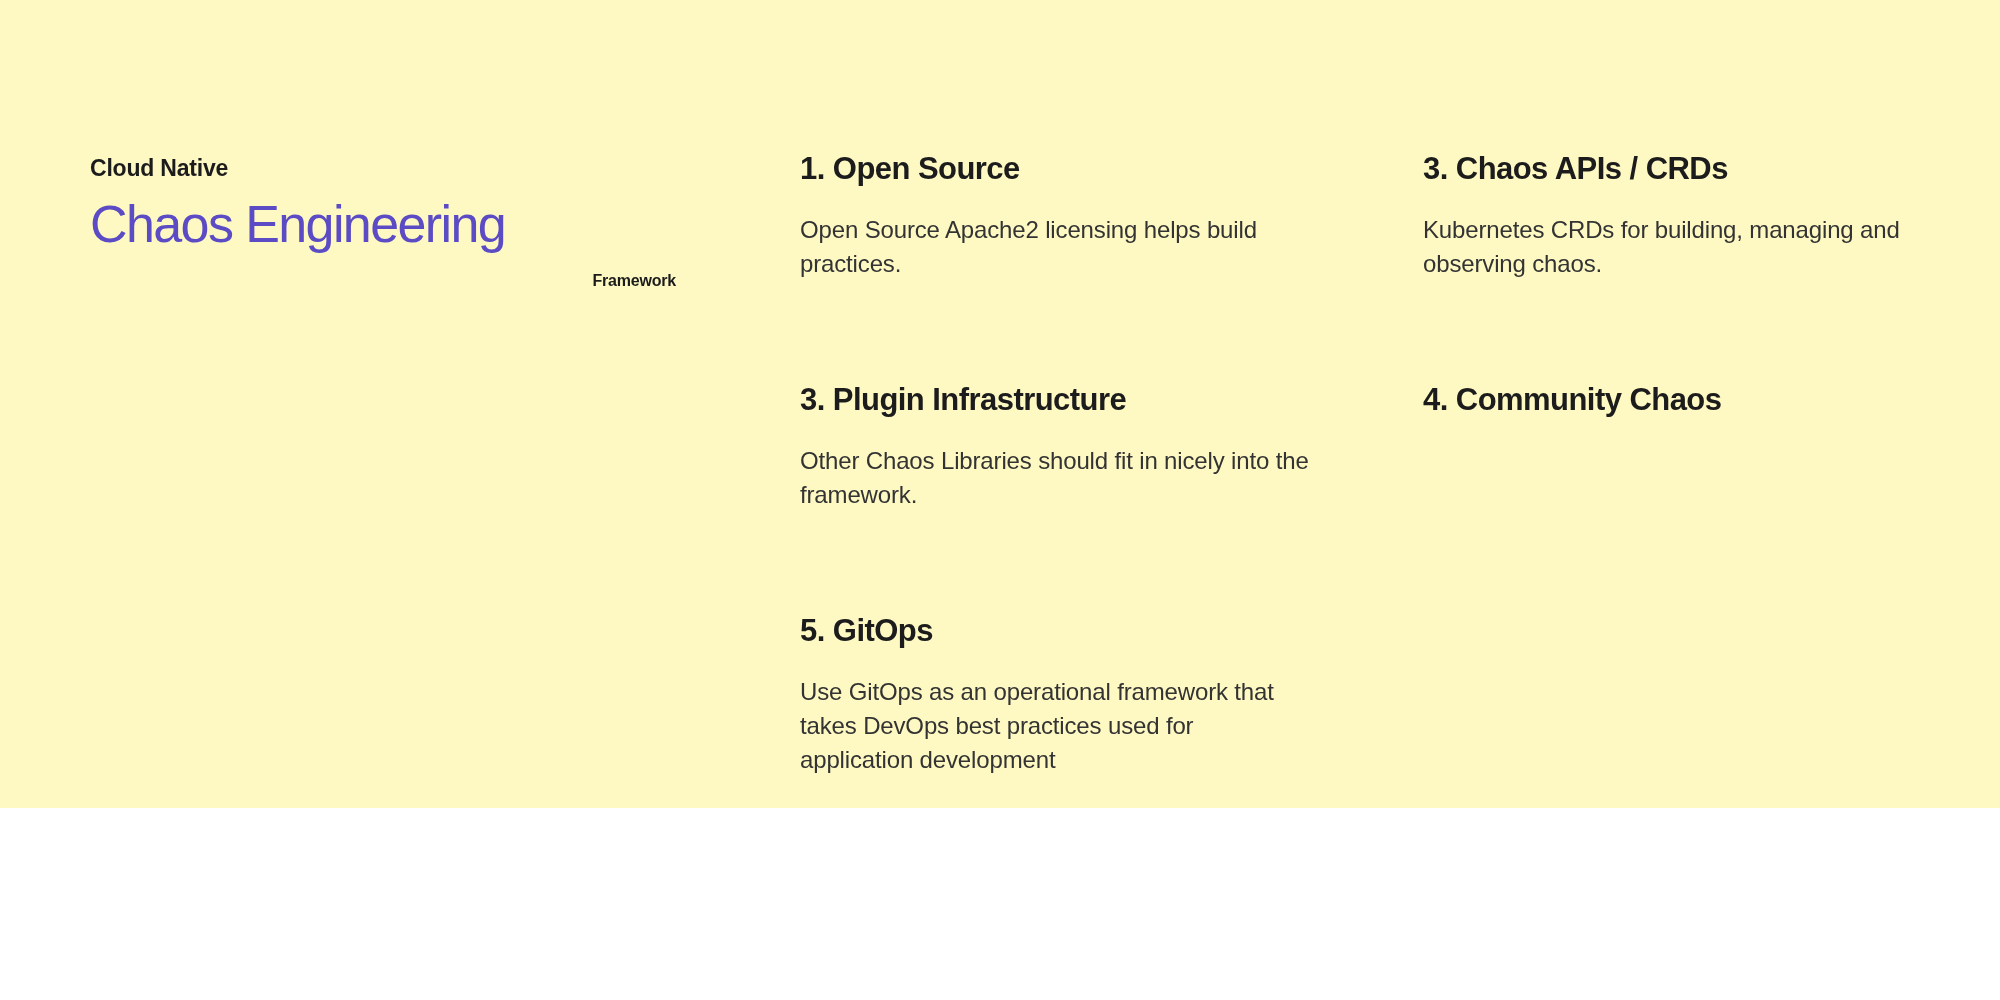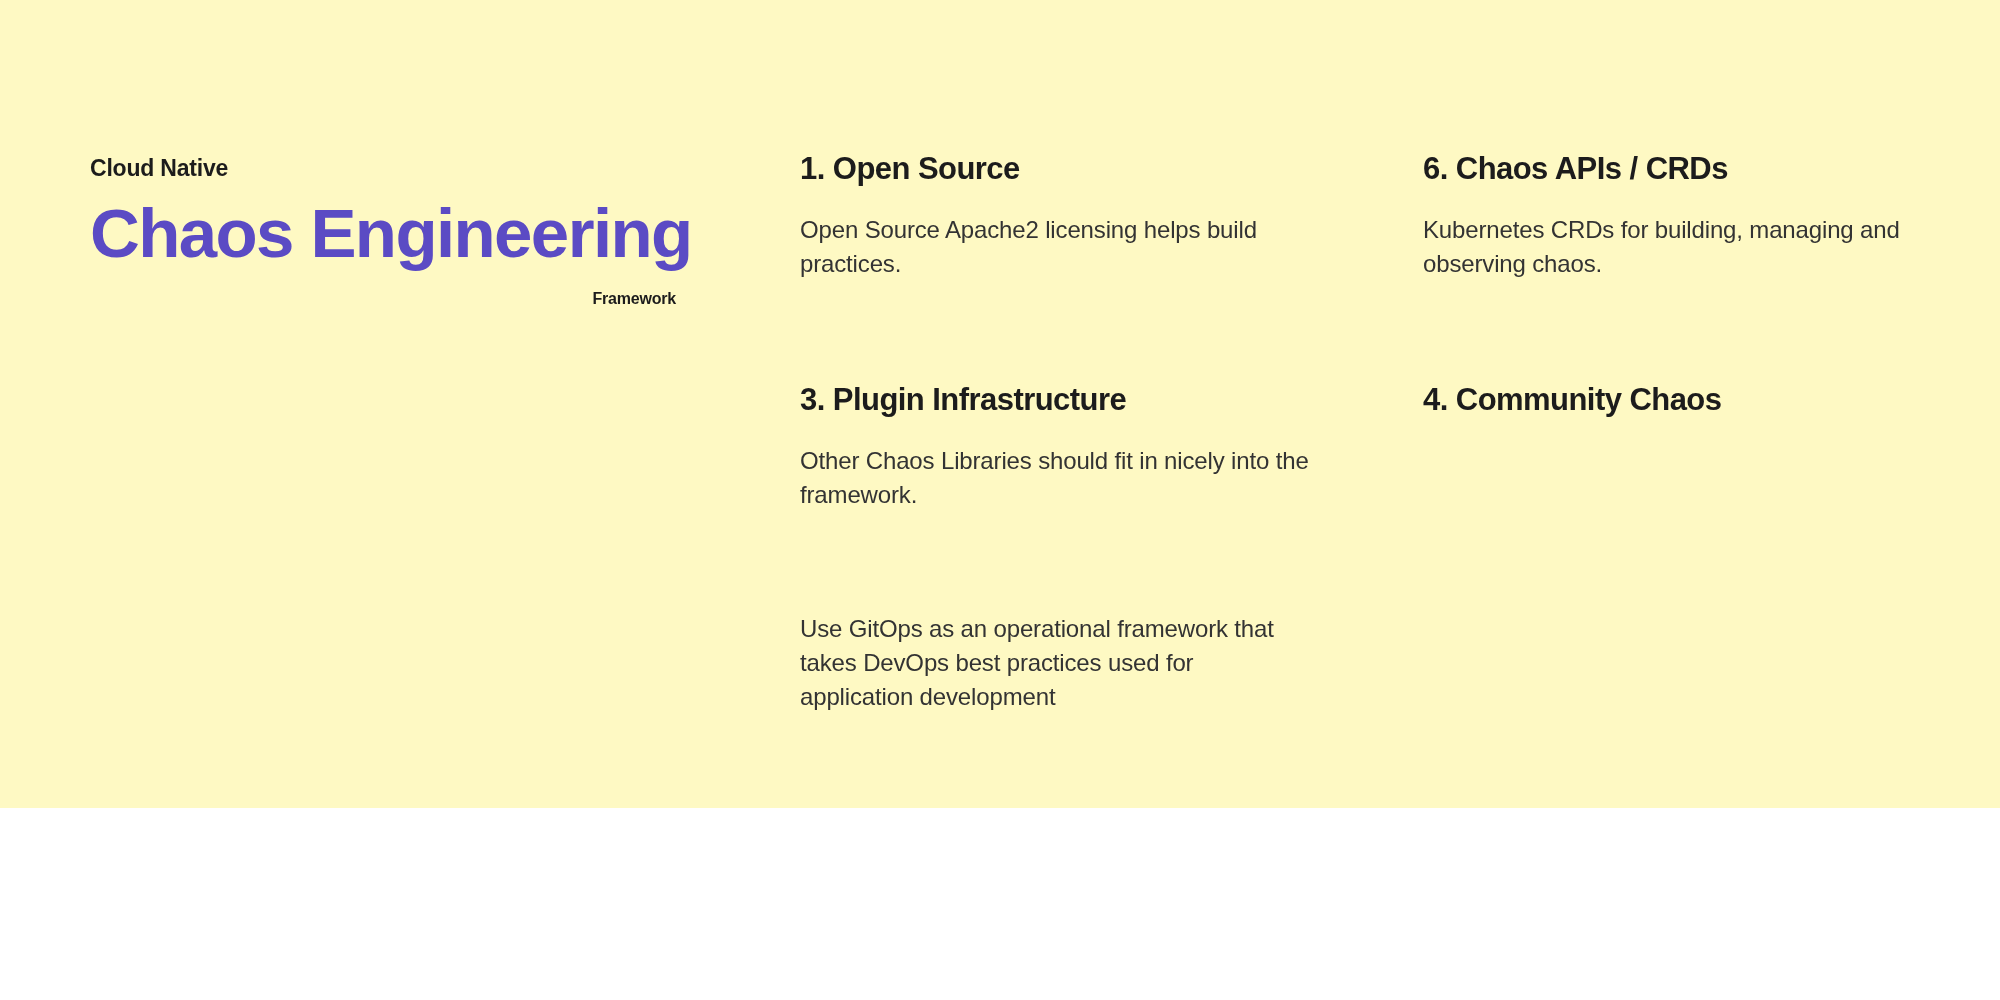--- a/index.html
+++ b/index.html
@@ -32,22 +32,22 @@
   }
   .eyebrow {
     font-size: 23px;
     font-weight: 700;
     color: #1c1c1c;
     letter-spacing: -0.2px;
     line-height: 1.2;
     margin: 0 0 14px 0;
   }
   .big-title {
-    font-size: 69px;
-    font-weight: 700;
+    font-size: 52px;
+    font-weight: 400;
     color: #5b4bc4;
     letter-spacing: -1.6px;
     line-height: 1.06;
     margin: 0;
     white-space: nowrap;
   }
   .subtitle {
     font-size: 16px;
     font-weight: 700;
     color: #1c1c1c;
@@ -110,31 +110,32 @@
   </div>
 
   <div class="features">
 
     <div class="feature pos-1">
       <h3>1. Open Source</h3>
       <p>Open Source Apache2 licensing helps build practices.</p>
     </div>
 
     <div class="feature pos-2">
-      <h3>6. Chaos APIs / CRDs</h3>
+      <h3>3. Chaos APIs / CRDs</h3>
       <p>Kubernetes CRDs for building, managing and observing chaos.</p>
     </div>
 
     <div class="feature pos-3">
       <h3>3. Plugin Infrastructure</h3>
       <p>Other Chaos Libraries should fit in nicely into the framework.</p>
     </div>
 
     <div class="feature pos-4">
       <h3>4. Community Chaos</h3>
     </div>
 
     <div class="feature pos-5">
+      <h3>5. GitOps</h3>
       <p>Use GitOps as an operational framework that takes DevOps best practices used for application development</p>
     </div>
 
   </div>
 </div>
 
 </body></html>

